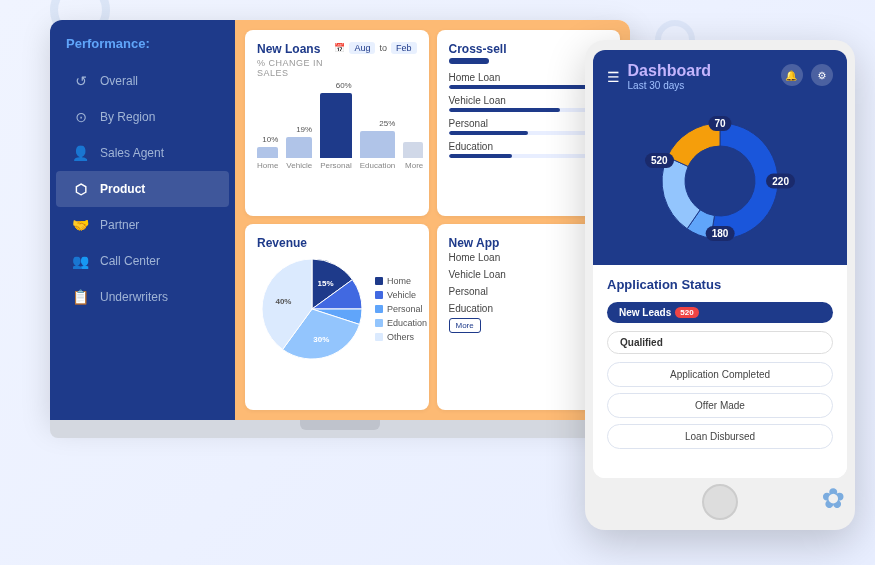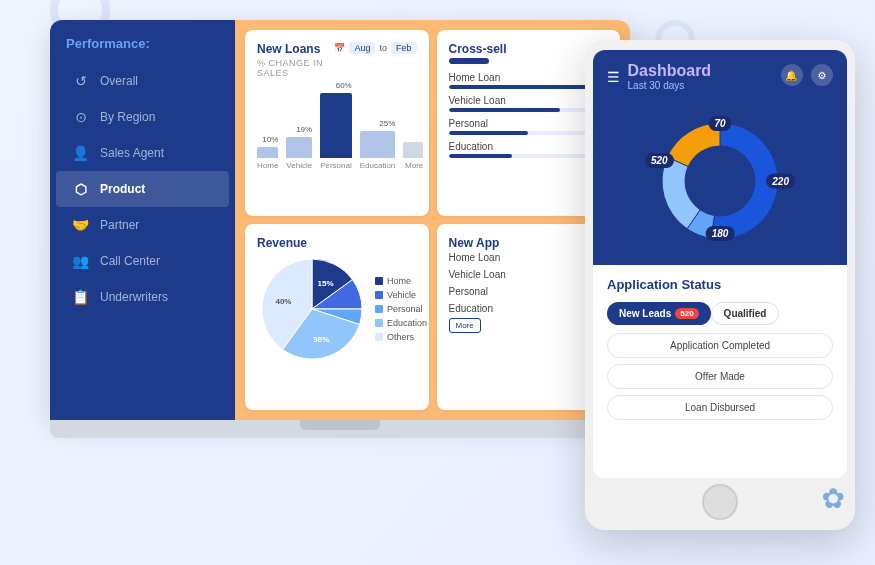--- a/index.html
+++ b/index.html
@@ -345,21 +345,20 @@
       background: #1e3a8a;
       padding: 10px 14px 14px;
       display: flex;
       flex-direction: column;
       align-items: center;
     }
     .donut-container {
       position: relative;
       width: 140px;
       height: 140px;
-      font-style: italic;
     }
     
     .bubble {
       position: absolute;
       background: #1a2a6c;
       color: white;
       border-radius: 10px;
       padding: 2px 6px;
       font-size: 10px;
       font-weight: 700;
@@ -394,21 +393,23 @@
       padding: 12px 14px;
     }
     .app-status-title {
       font-size: 13px;
       font-weight: 700;
       color: #1e3a8a;
       margin-bottom: 10px;
     }
     .status-tabs {
       display: flex;
+      gap: 8px;
       margin-bottom: 8px;
+      flex-direction: column;
     }
     .status-tab {
       background: #1e3a8a;
       color: white;
       border-radius: 16px;
       padding: 5px 12px;
       font-size: 10px;
       font-weight: 600;
       cursor: pointer;
       display: flex;

